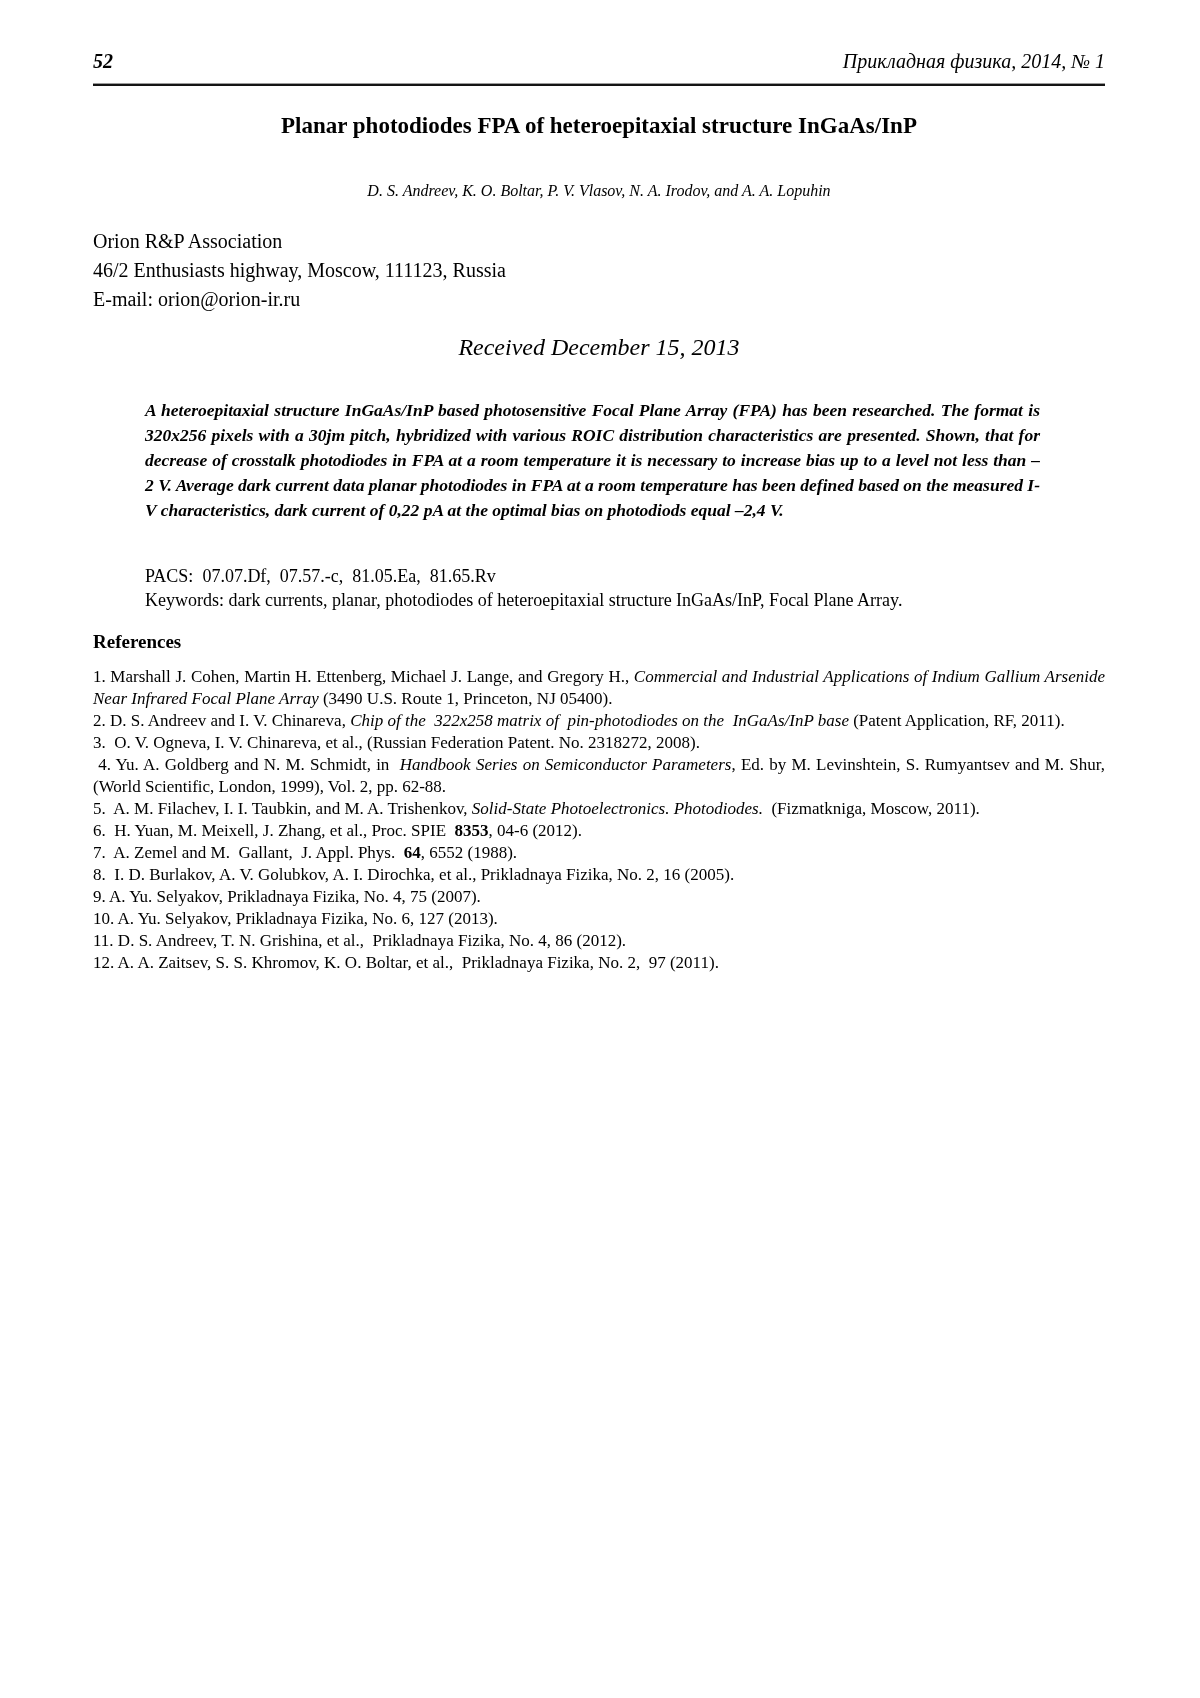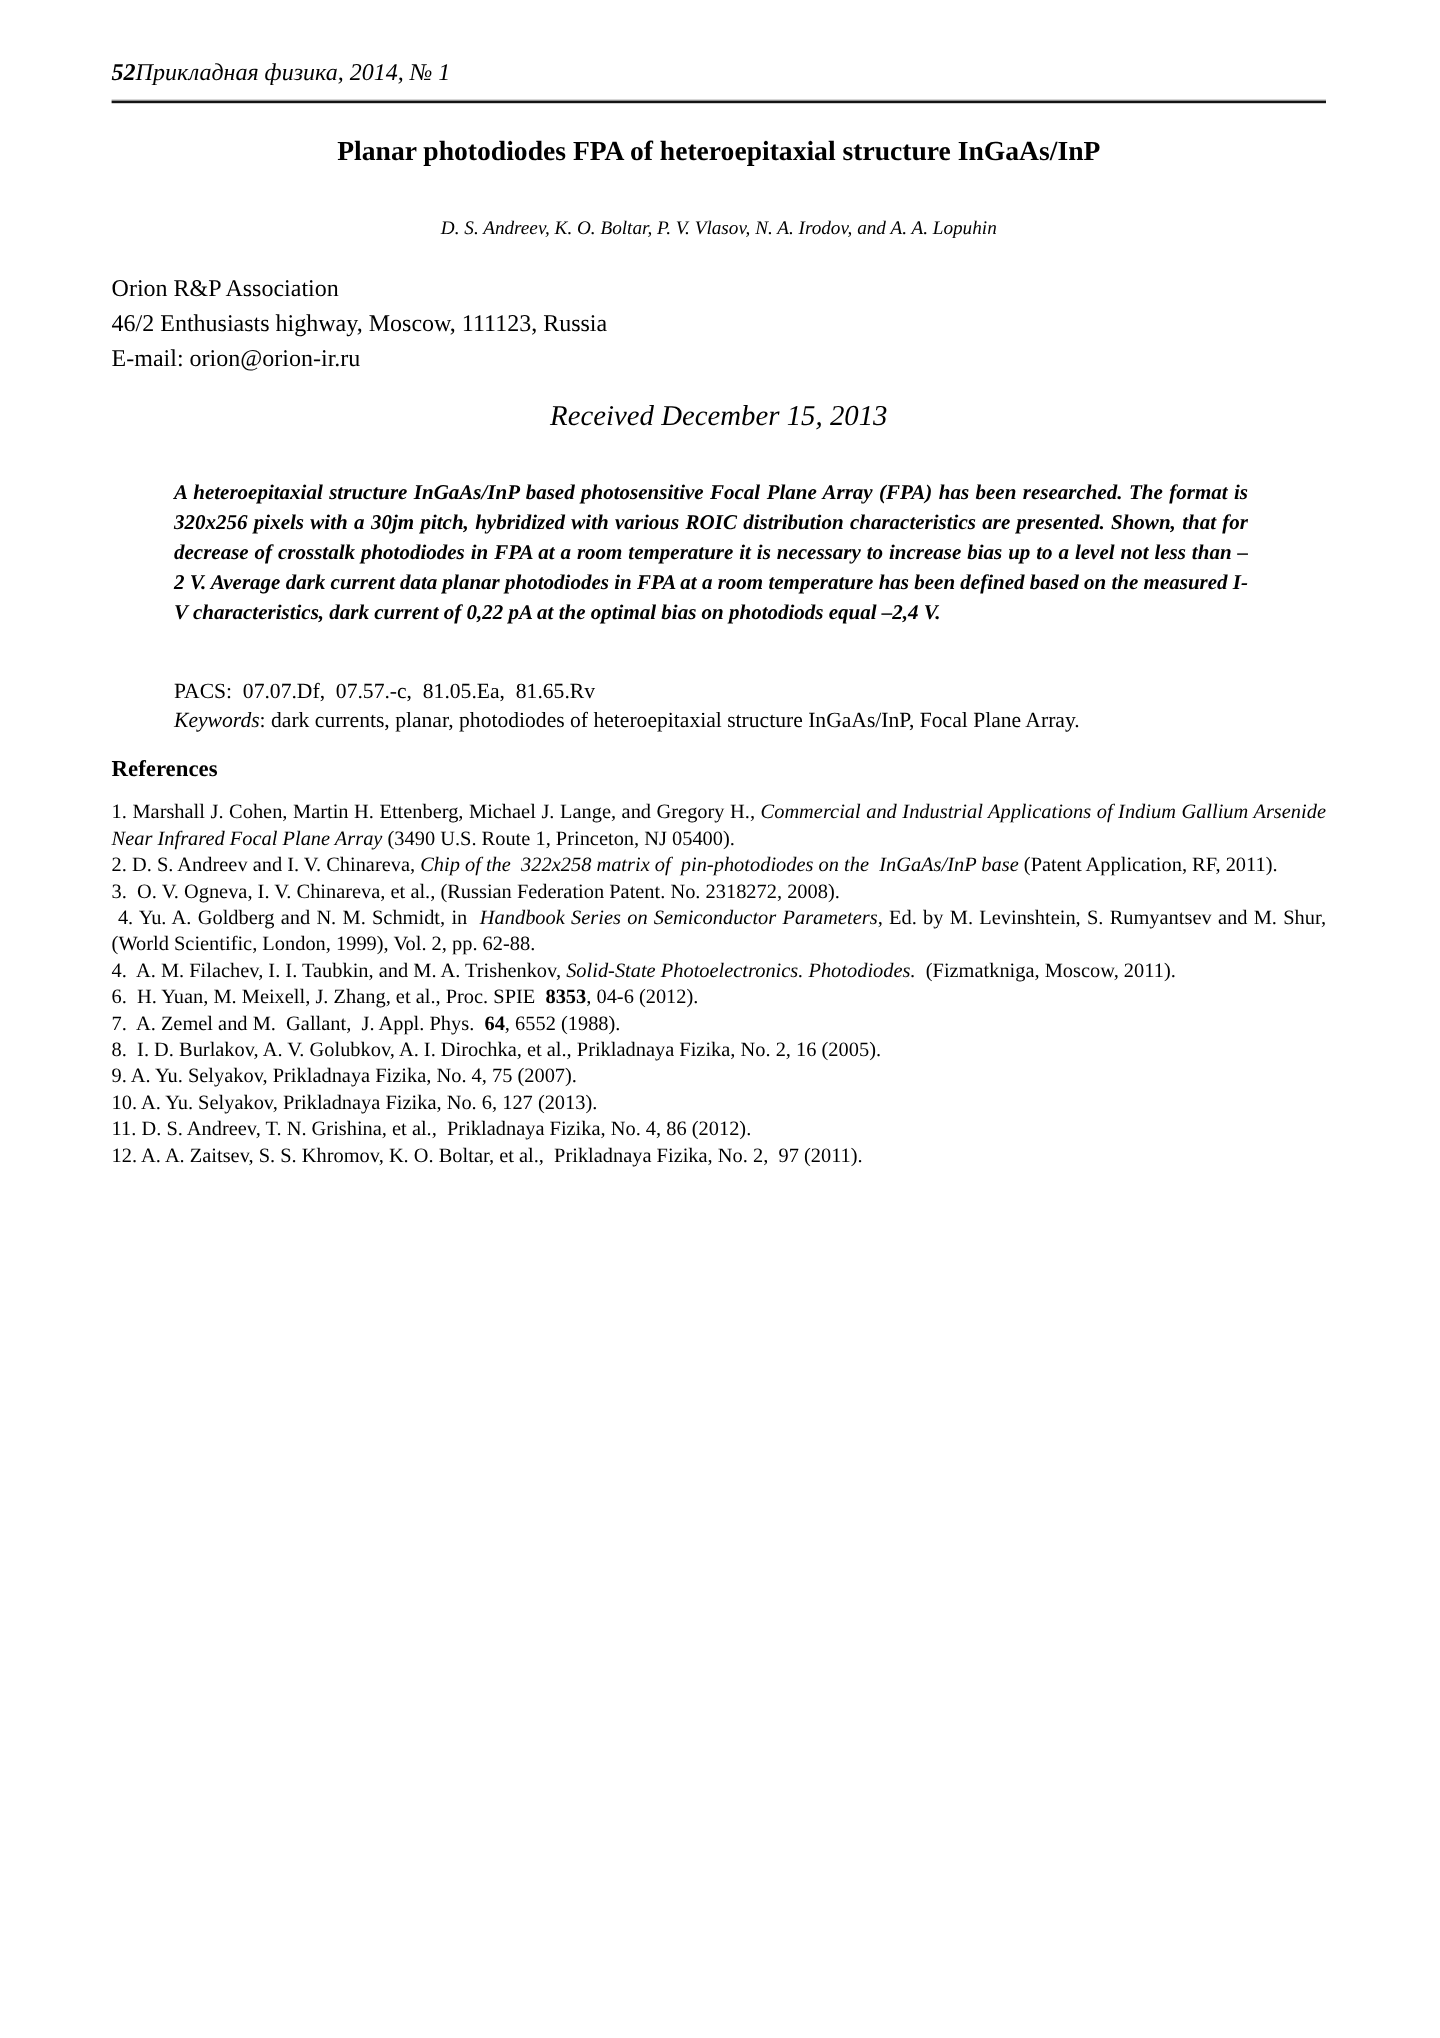--- a/index.html
+++ b/index.html
@@ -8,20 +8,21 @@
   .page {
     position: relative;
     width: 1200px;
     height: 1698px;
     background: #ffffff;
     padding: 50px 95px 0 93px;
     overflow: hidden;
   }
   .page-header {
     display: flex;
+    justify-content: space-between;
     align-items: baseline;
     font-size: 20px;
     line-height: 22px;
   }
   .page-number { font-weight: bold; font-style: italic; }
   .journal-ref { font-style: italic; }
   .header-rule {
     margin-top: 11px;
     height: 1px;
     border-top: 1.5px solid #9b9b9b;
@@ -66,21 +67,21 @@
     margin: 42px 0 0 52px;
     font-size: 18px;
     line-height: 23px;
     white-space: pre-wrap;
   }
   .keywords {
     margin: 1px 0 0 52px;
     font-size: 18px;
     line-height: 23px;
   }
-  .keywords .it { font-style: italic; }
+  .keywords .it { }
   .references-heading {
     margin-top: 17px;
     font-size: 19px;
     font-weight: bold;
     line-height: 26px;
   }
   .references-list { margin-top: 11px; }
   .ref {
     font-size: 17px;
     line-height: 22px;
@@ -122,21 +123,21 @@
     <span class="it">Keywords</span><span>: dark currents, planar, photodiodes of heteroepitaxial structure InGaAs/InP, Focal Plane Array.</span>
   </div>
 
   <h2 class="references-heading">References</h2>
 
   <div class="references-list">
       <p class="ref"><span>1. Marshall J. Cohen, Martin H. Ettenberg, Michael J. Lange, and Gregory H., </span><span class="it">Commercial and Industrial Applications of Indium Gallium Arsenide Near Infrared Focal Plane Array</span><span> (3490 U.S. Route 1, Princeton, NJ 05400).</span></p>
       <p class="ref"><span>2. D. S. Andreev and I. V. Chinareva, </span><span class="it">Chip of the  322x258 matrix of  pin-photodiodes on the  InGaAs/InP base</span><span> (Patent Application, RF, 2011).</span></p>
       <p class="ref"><span>3.  O. V. Ogneva, I. V. Chinareva, et al., (Russian Federation Patent. No. 2318272, 2008).</span></p>
       <p class="ref"><span> 4. Yu. A. Goldberg and N. M. Schmidt, in  </span><span class="it">Handbook Series on Semiconductor Parameters</span><span>, Ed. by M. Levinshtein, S. Rumyantsev and M. Shur, (World Scientific, London, 1999), Vol. 2, pp. 62-88.</span></p>
-      <p class="ref"><span>4.  A. M. Filachev, I. I. Taubkin, and M. A. Trishenkov, </span><span class="it">Solid-State Photoelectronics. Photodiodes.</span><span>  (Fizmatkniga, Moscow, 2011).</span></p>
+      <p class="ref"><span>5.  A. M. Filachev, I. I. Taubkin, and M. A. Trishenkov, </span><span class="it">Solid-State Photoelectronics. Photodiodes.</span><span>  (Fizmatkniga, Moscow, 2011).</span></p>
       <p class="ref"><span>6.  H. Yuan, M. Meixell, J. Zhang, et al., Proc. SPIE  </span><span class="bd">8353</span><span>, 04-6 (2012).</span></p>
       <p class="ref"><span>7.  A. Zemel and M.  Gallant,  J. Appl. Phys.  </span><span class="bd">64</span><span>, 6552 (1988).</span></p>
       <p class="ref"><span>8.  I. D. Burlakov, A. V. Golubkov, A. I. Dirochka, et al., Prikladnaya Fizika, No. 2, 16 (2005).</span></p>
       <p class="ref"><span>9. A. Yu. Selyakov, Prikladnaya Fizika, No. 4, 75 (2007).</span></p>
       <p class="ref"><span>10. A. Yu. Selyakov, Prikladnaya Fizika, No. 6, 127 (2013).</span></p>
       <p class="ref"><span>11. D. S. Andreev, T. N. Grishina, et al.,  Prikladnaya Fizika, No. 4, 86 (2012).</span></p>
       <p class="ref"><span>12. A. A. Zaitsev, S. S. Khromov, K. O. Boltar, et al.,  Prikladnaya Fizika, No. 2,  97 (2011).</span></p>
     </div>
 
 </div>

